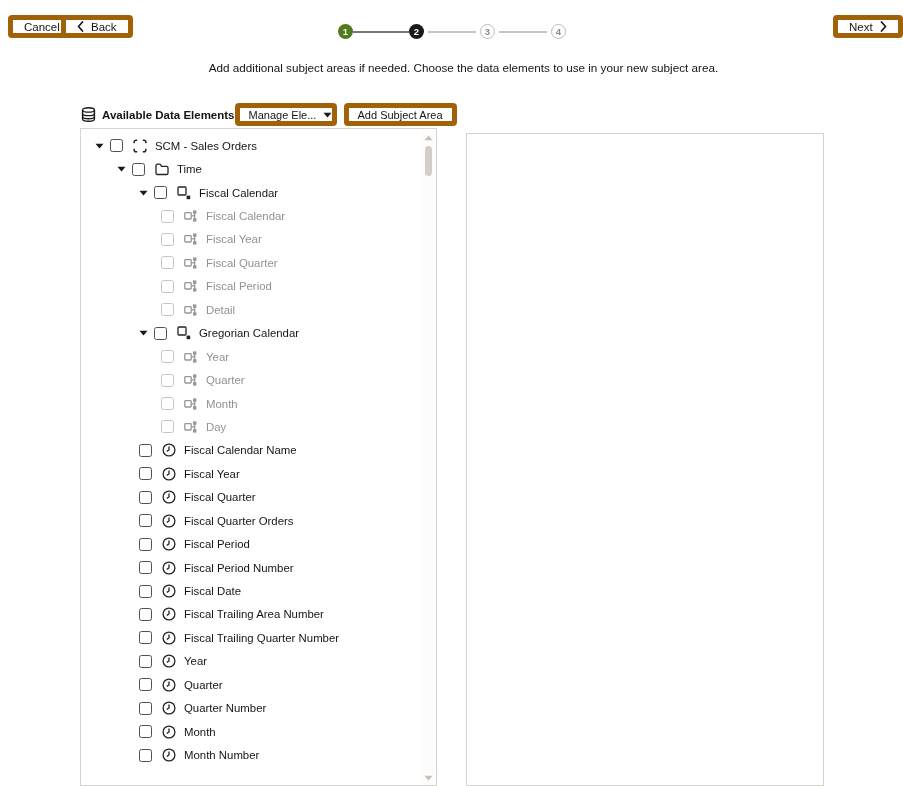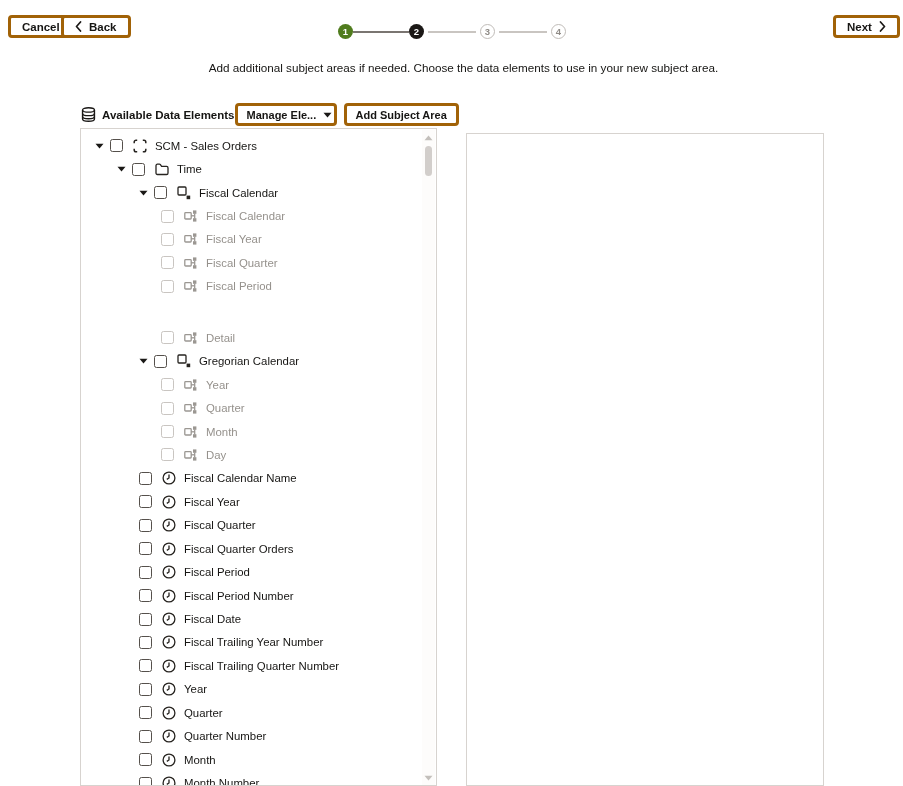--- a/index.html
+++ b/index.html
@@ -2,22 +2,22 @@
 <html><head>
 <meta charset="utf-8">
 <style>
   * { margin:0; padding:0; box-sizing:border-box; }
   body { background:#fff; font-family:"Liberation Sans", sans-serif; }
   .screen { position:relative; width:903px; height:786px; background:#fff; overflow:hidden; }
 
   
   .btn {
     display:inline-flex; align-items:center; justify-content:center; gap:7px;
-    background:#fff; border:3px solid #a16207; border-radius:4px;
-    height:23px; padding:0 11px; font-size:11.5px; font-weight:700; color:#161513;
+    background:#fff; border:5px solid #a16207; border-radius:4px;
+    height:23px; padding:0 11px; font-size:11.5px; font-weight:400; color:#161513;
     cursor:pointer; white-space:nowrap;
   }
   .btn svg { flex:0 0 auto; }
 
   .top-cancel { position:absolute; left:8px; top:15px; }
   .top-back   { position:absolute; left:61px; top:15px; }
   .top-next   { position:absolute; left:833px; top:15px; }
 
   
   .stepper { position:absolute; left:338px; top:24px; display:flex; align-items:center; }
@@ -228,21 +228,21 @@
             <svg width="16" height="16" viewBox="0 0 16 16" fill="none" stroke="currentColor" stroke-width="1.3">
               <rect x="1.8" y="4.6" width="6.4" height="6.4" rx="0.8"></rect>
               <path d="M8.2 7.8h3.5"></path>
               <path d="M11.7 5.6v4.8"></path>
               <rect x="10" y="2.4" width="3.4" height="3.4" fill="currentColor" stroke="none"></rect>
               <rect x="10" y="10.2" width="3.4" height="3.4" fill="currentColor" stroke="none"></rect>
             </svg>
           </span>
           <span class="tree-label">Fiscal Period</span>
         </div>
-        <div class="tree-row muted" style="padding-left: 80px; margin-top: 28px;">
+        <div class="tree-row muted" style="padding-left: 80px;">
           <span class="checkbox"></span>
           <span class="tree-icon">
             <svg width="16" height="16" viewBox="0 0 16 16" fill="none" stroke="currentColor" stroke-width="1.3">
               <rect x="1.8" y="4.6" width="6.4" height="6.4" rx="0.8"></rect>
               <path d="M8.2 7.8h3.5"></path>
               <path d="M11.7 5.6v4.8"></path>
               <rect x="10" y="2.4" width="3.4" height="3.4" fill="currentColor" stroke="none"></rect>
               <rect x="10" y="10.2" width="3.4" height="3.4" fill="currentColor" stroke="none"></rect>
             </svg>
           </span>
@@ -386,21 +386,21 @@
           <span class="tree-label">Fiscal Date</span>
         </div>
         <div class="tree-row" style="padding-left: 58px;">
           <span class="checkbox"></span>
           <span class="tree-icon">
             <svg width="16" height="16" viewBox="0 0 16 16" fill="none" stroke="currentColor" stroke-width="1.3">
               <circle cx="8" cy="8" r="5.9"></circle>
               <path d="M8 4.6V8L5.8 9.4"></path>
             </svg>
           </span>
-          <span class="tree-label">Fiscal Trailing Year Number</span>
+          <span class="tree-label">Fiscal Trailing Area Number</span>
         </div>
         <div class="tree-row" style="padding-left: 58px;">
           <span class="checkbox"></span>
           <span class="tree-icon">
             <svg width="16" height="16" viewBox="0 0 16 16" fill="none" stroke="currentColor" stroke-width="1.3">
               <circle cx="8" cy="8" r="5.9"></circle>
               <path d="M8 4.6V8L5.8 9.4"></path>
             </svg>
           </span>
           <span class="tree-label">Fiscal Trailing Quarter Number</span>

